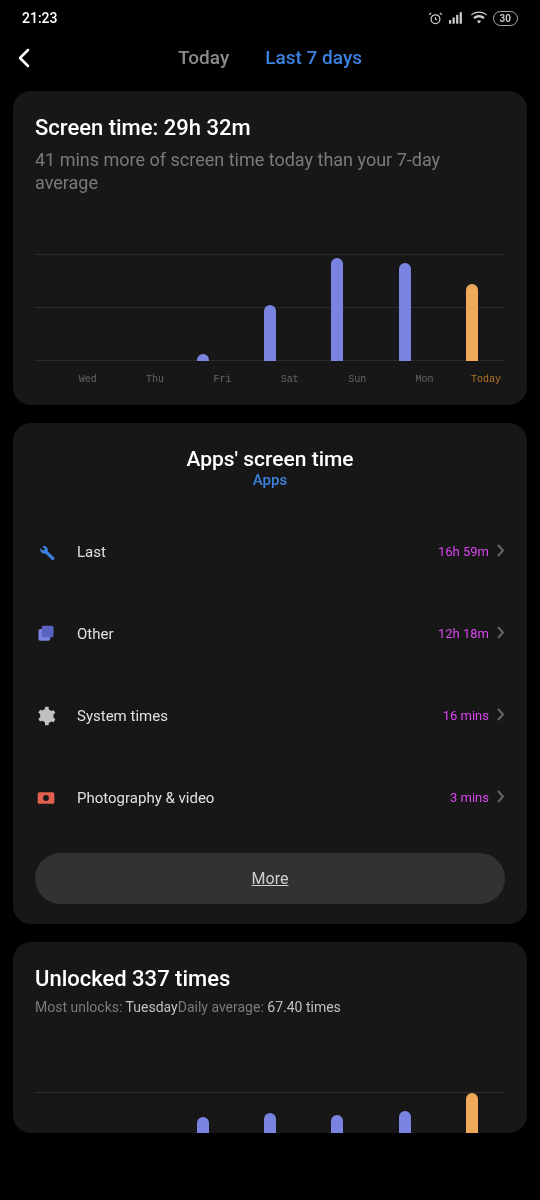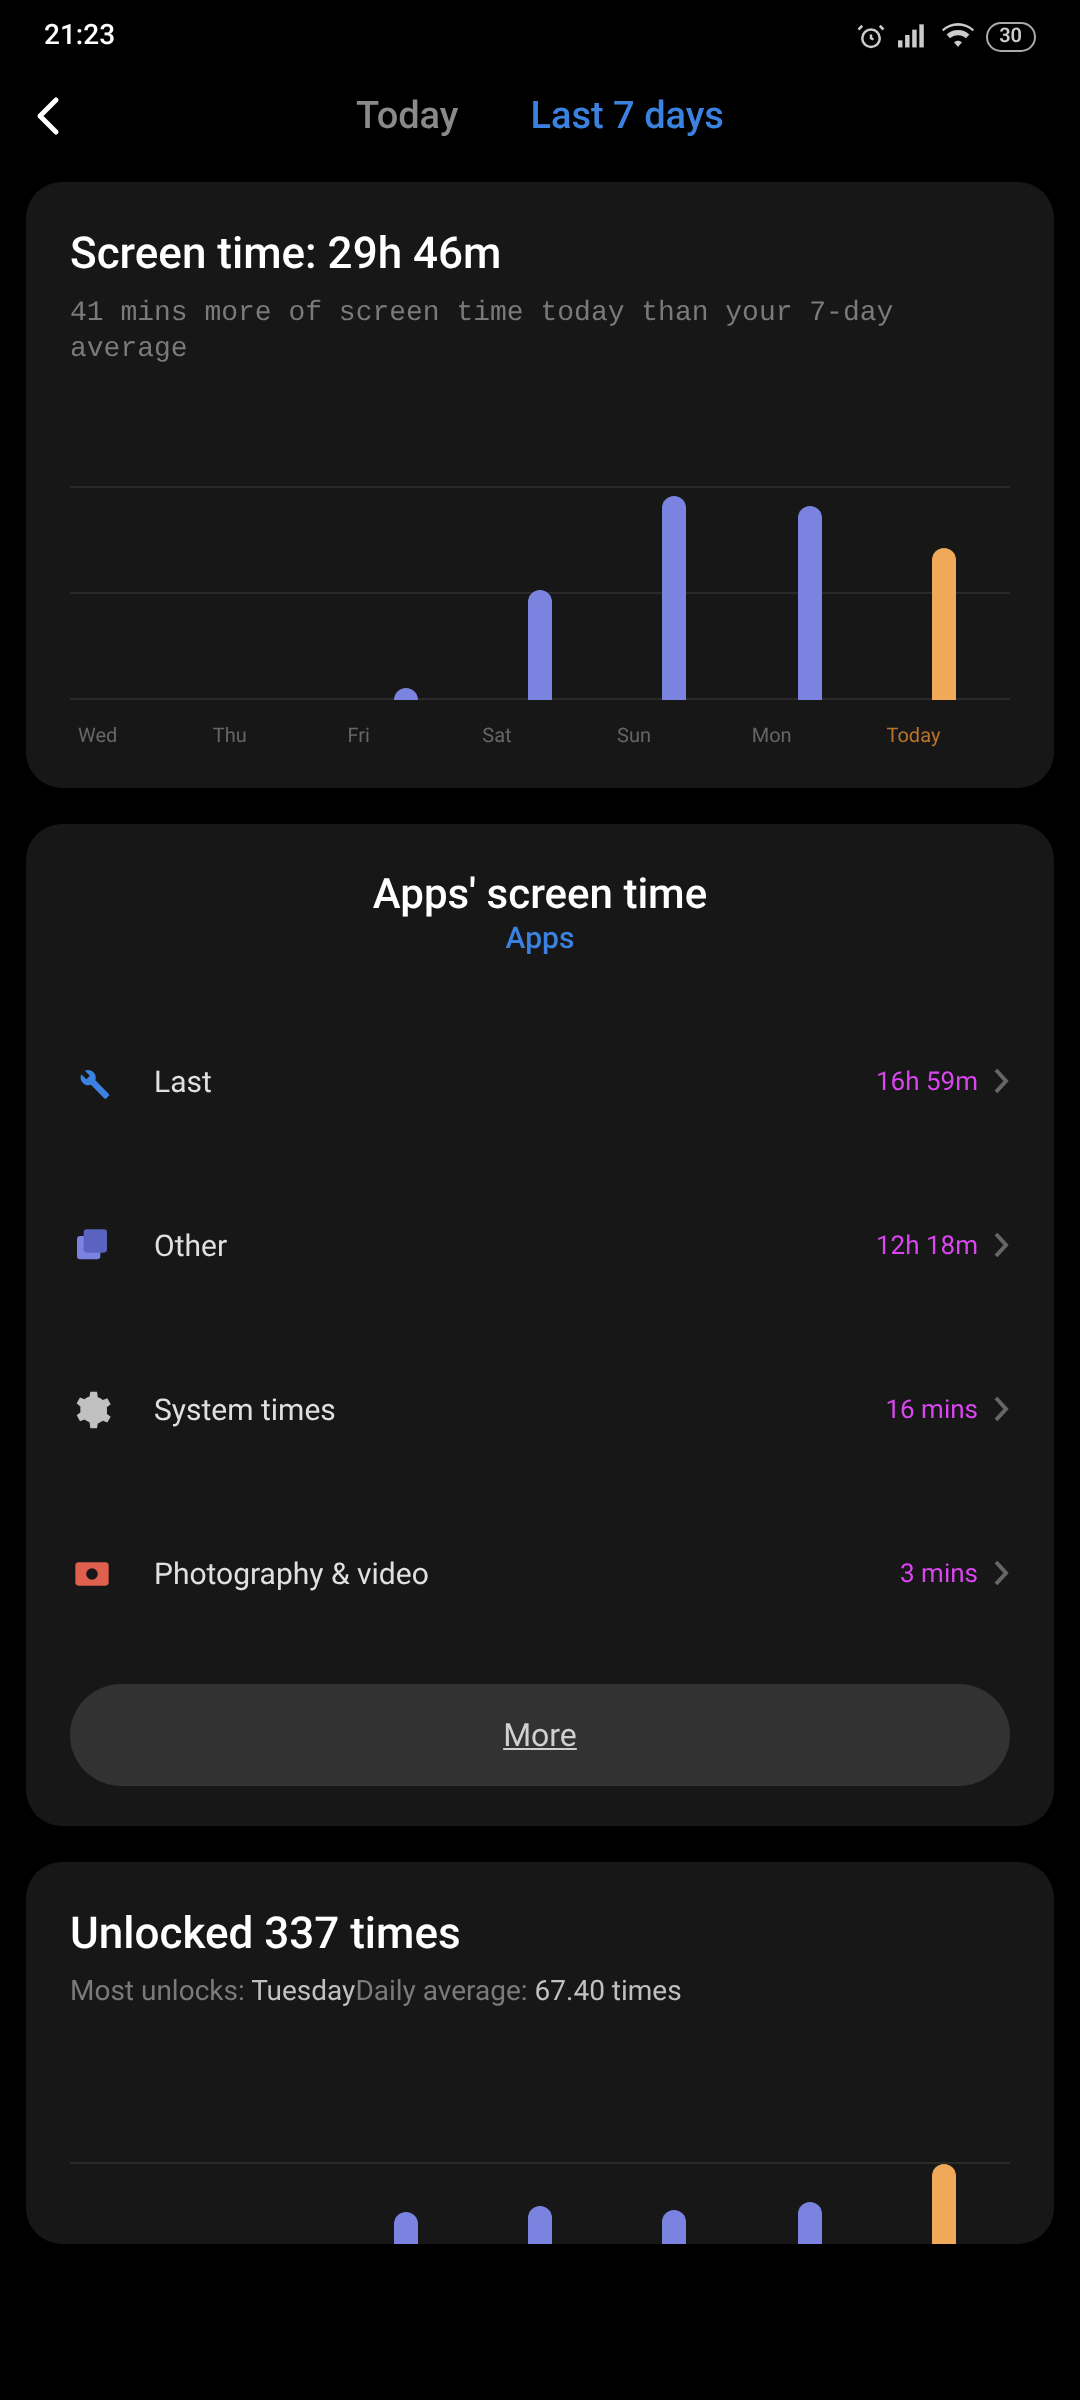--- a/index.html
+++ b/index.html
@@ -57,24 +57,23 @@
       margin: 0 13px 18px;
       border-radius: 18px;
       padding: 24px 22px 20px;
     }
     .card-title {
       font-size: 22px;
       font-weight: 500;
       margin-bottom: 8px;
     }
     .card-sub {
-      font-size: 14px;
+      font-size: 18px;
       color: #7a7a7a;
       line-height: 1.3;
-      font-family: Liberation Mono, monospace;
     }
     .chart {
       margin-top: 60px;
       height: 130px;
       position: relative;
     }
     .chart-grid {
       position: absolute;
       left: 0; right: 0; bottom: 24px;
       height: 106px;
@@ -108,23 +107,24 @@
     .bar.today { background: #f0a958; }
     .labels {
       position: absolute;
       left: 0; right: 0; bottom: 0;
       display: flex;
       justify-content: space-between;
       padding: 0 4px;
     }
     .label {
       width: 12.5%;
-      text-align: left;
+      text-align: right;
       font-size: 10px;
       color: #666;
+      font-family: Liberation Mono, monospace;
     }
     .label.today { color: #b8752b; }
     .apps-header {
       display: flex;
       justify-content: space-between;
       align-items: center;
       margin-bottom: 22px;
       flex-direction: column;
     }
     .apps-title {
@@ -223,21 +223,21 @@
       </svg>
   </div>
   <div class="tabs">
     <span class="tab-inactive">Today</span>
     <span class="tab-active">Last 7 days</span>
   </div>
   <div style="width:28px"></div>
 </div>
 
 <div class="card">
-  <div class="card-title">Screen time: 29h 46m</div>
+  <div class="card-title">Screen time: 29h 32m</div>
   <div class="card-sub">41 mins more of screen time today than your 7-day average</div>
   <div class="chart">
     <div class="chart-grid">
       <div class="grid-line" style="bottom:0"></div>
       <div class="grid-line" style="bottom:53px"></div>
       <div class="grid-line" style="bottom:106px"></div>
     </div>
     <div class="bars" id="bars1">
         <div class="bar-slot">
           <div class="bar" style="height: 0px; opacity: 0;"></div>

